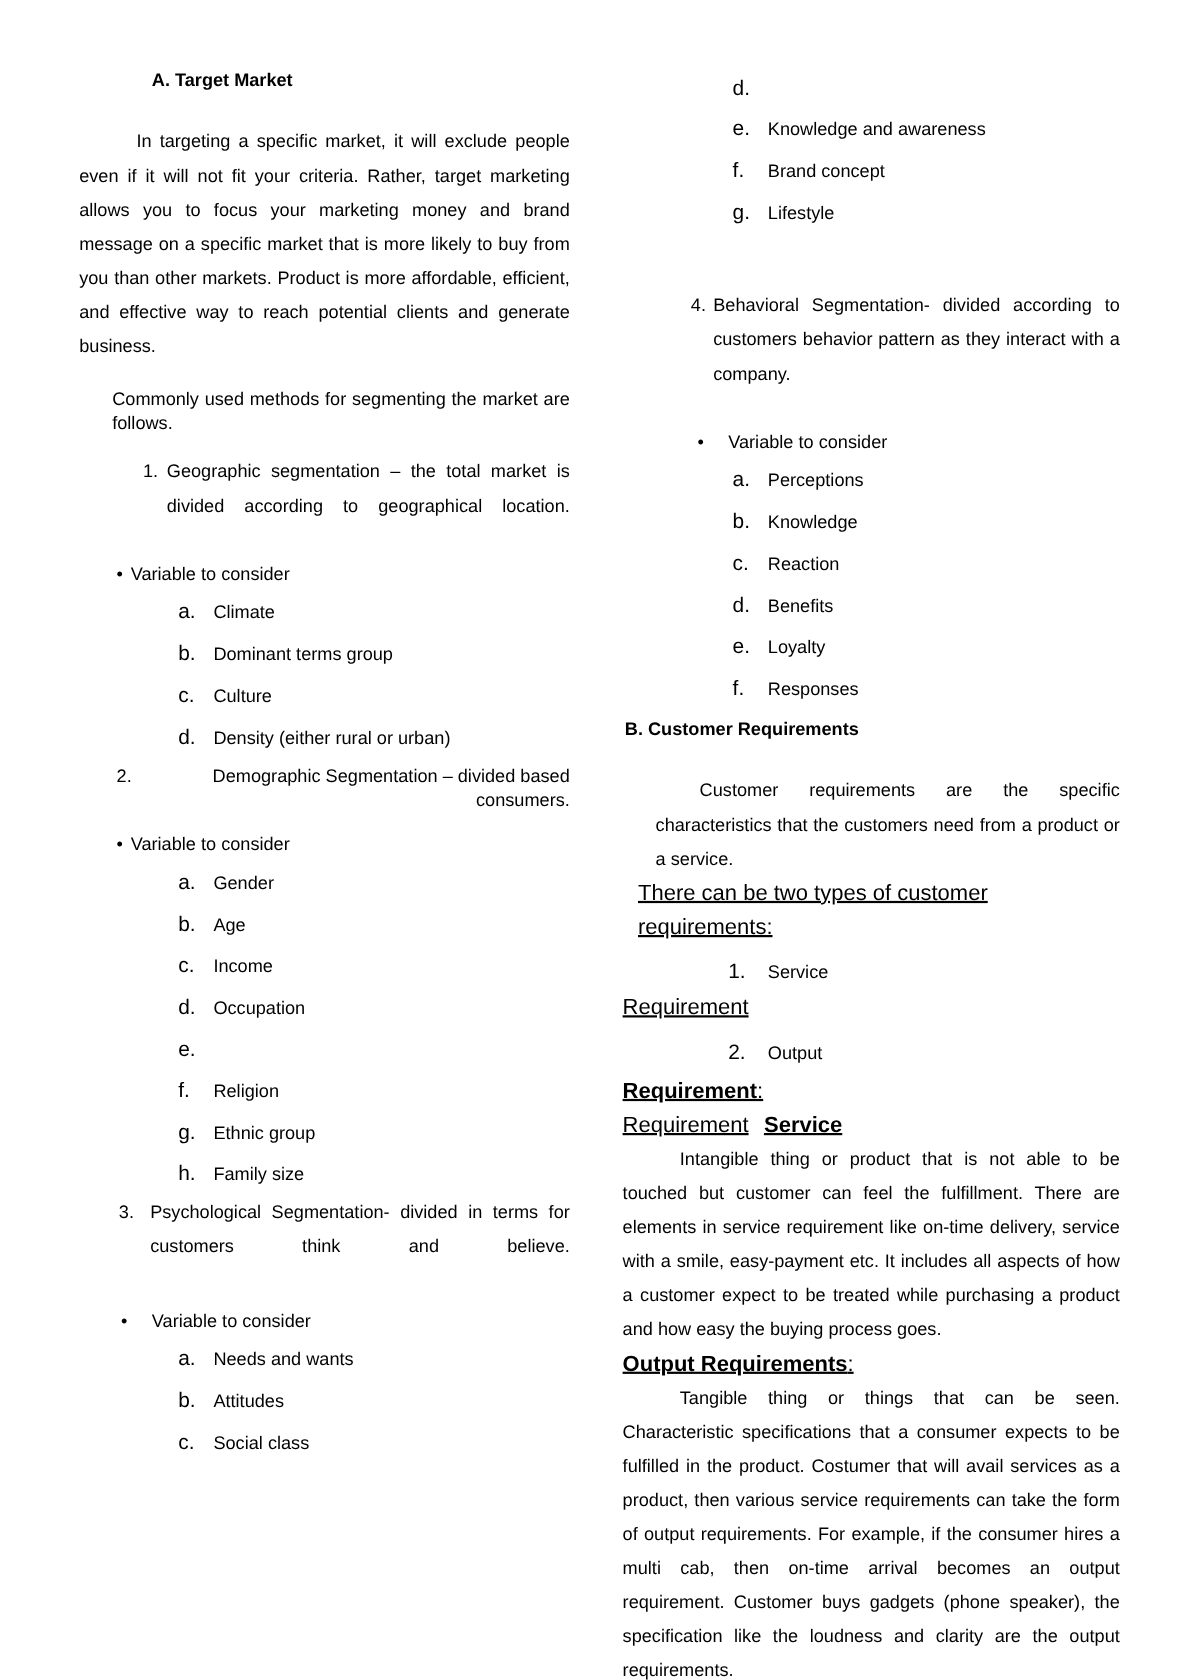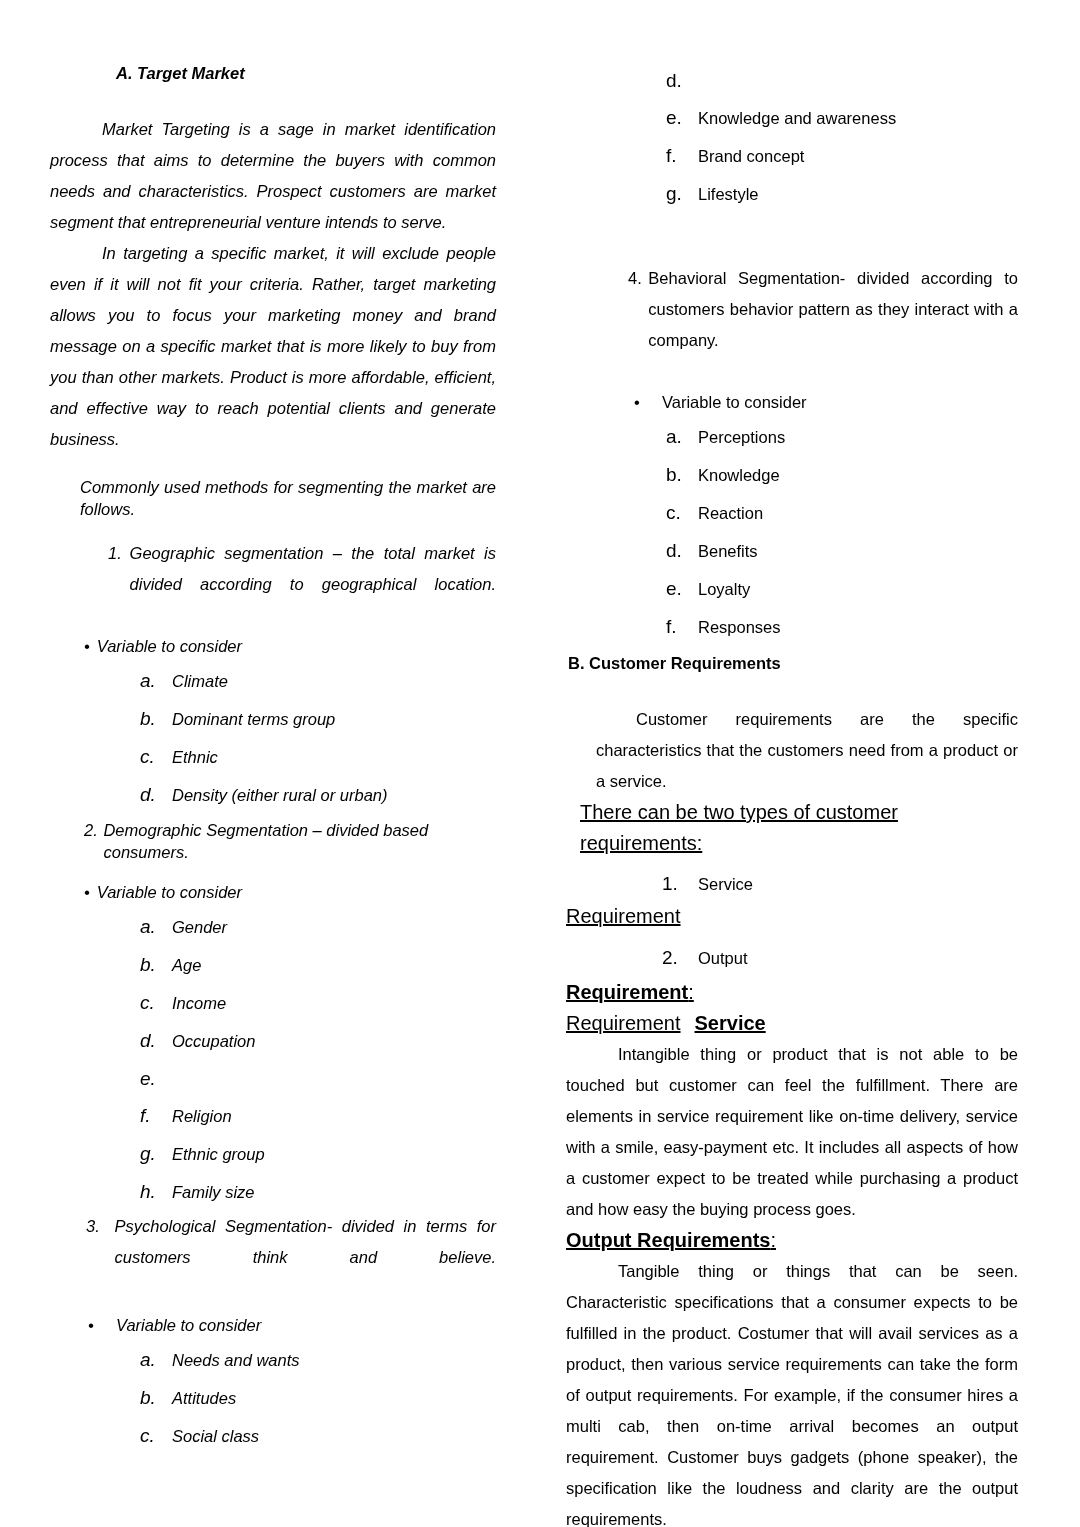--- a/index.html
+++ b/index.html
@@ -19,21 +19,21 @@
   .page {
     position: relative;
     width: 1080px;
     height: 1527px;
     overflow: hidden;
   }
   .col {
     position: absolute;
     top: 0;
   }
-  .col-left  { left: 50px;  width: 446px; font-style: italic; }
+  .col-left  { left: 72px;  width: 446px; }
   .col-right { left: 566px; width: 452px; }
 
   
   .heading {
     font-weight: bold;
     font-size: 16.5px;
     line-height: 22px;
   }
   .para {
     font-size: 16.5px;
@@ -61,21 +61,21 @@
   .numitem .body {
     flex: 1 1 auto;
     text-align: justify;
     text-justify: inter-word;
   }
   .numitem .body::after {
     content: "";
     display: inline-block;
     width: 100%;
   }
-  .numitem.nojust .body { text-align: left; }
+  .numitem.nojust .body { text-align: right; }
   .numitem.nojust .body::after { content: none; }
 
   
   .bullet {
     font-size: 16.5px;
     line-height: 31px;
     display: flex;
     align-items: baseline;
   }
   .bullet .dot { flex: 0 0 auto; }
@@ -132,21 +132,20 @@
 
   <div class="col col-left">
 
     <div class="gap-40"></div>
     <div class="gap-22"></div>
 
     <div class="heading" style="padding-left:66px;">A.  Target Market</div>
 
     <div class="gap-30"></div>
 
-    <div class="para"><span class="ind"></span><span>Market Targeting is a sage in market identification process that aims to determine the buyers with common needs and characteristics. Prospect customers are market segment that entrepreneurial venture intends to serve.</span></div>
 
     <div class="para"><span class="ind"></span><span>In targeting a specific market, it will exclude people even if it will not fit your criteria. Rather, target marketing allows you to focus your marketing money and brand message on a specific market that is more likely to buy from you than other markets. Product is more affordable, efficient, and effective way to reach potential clients and generate business.</span></div>
 
     <div class="gap-22"></div>
 
     <div class="para tight" style="padding-left:30px;"><span>Commonly used methods for segmenting the market are follows.</span></div>
 
     <div class="gap-18"></div>
 
     <div class="numitem" style="padding-left:58px;">
@@ -165,21 +164,21 @@
       <div class="letteritem" style="padding-left:90px;">
         <span class="ltr">a.</span>
           <span class="ltxt">Climate</span>
       </div>
       <div class="letteritem" style="padding-left:90px;">
         <span class="ltr">b.</span>
           <span class="ltxt">Dominant terms group</span>
       </div>
       <div class="letteritem" style="padding-left:90px;">
         <span class="ltr">c.</span>
-          <span class="ltxt">Ethnic</span>
+          <span class="ltxt">Culture</span>
       </div>
       <div class="letteritem" style="padding-left:90px;">
         <span class="ltr">d.</span>
           <span class="ltxt">Density (either rural or urban)</span>
       </div>
     </div>
 
     <div class="gap-6"></div>
 
     <div class="numitem nojust tight" style="padding-left:34px; line-height:21.5px;">

